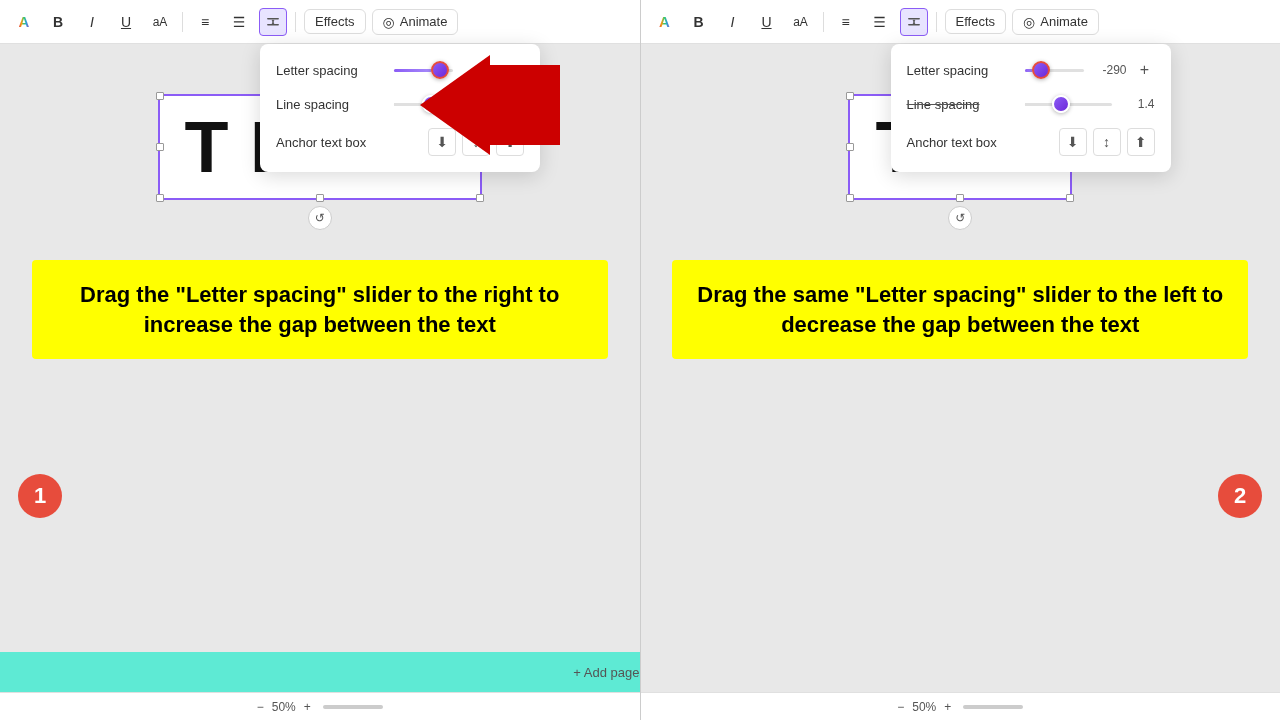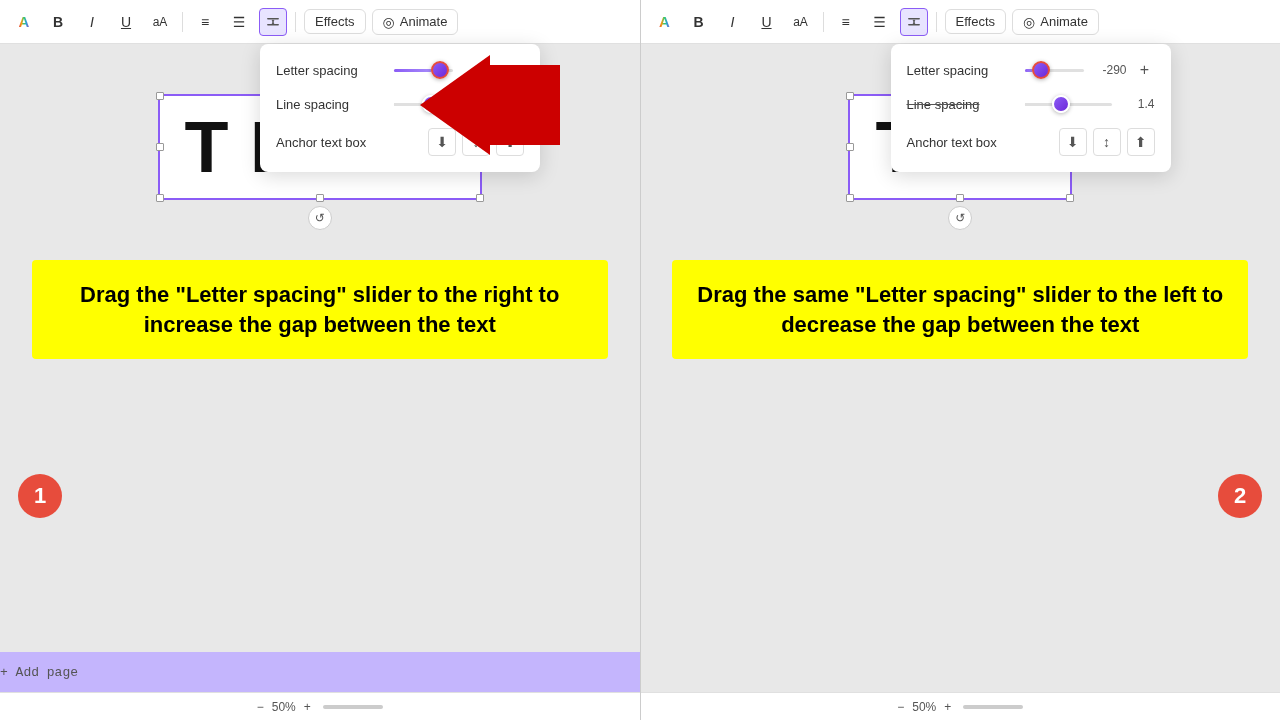--- a/index.html
+++ b/index.html
@@ -313,29 +313,28 @@
       font-size: 22px;
       font-weight: 800;
       display: flex;
       align-items: center;
       justify-content: center;
       position: absolute;
     }
 
     
     .add-page-bar {
-      background: #c4b5fd;
+      background: #5eead4;
       height: 40px;
       display: flex;
       align-items: center;
-      justify-content: flex-start;
+      justify-content: flex-end;
       cursor: pointer;
       font-size: 13px;
       color: #555;
-      font-family: Liberation Mono, monospace;
     }
 
     
     .bottom-bar {
       height: 28px;
       background: #fff;
       border-top: 1px solid #e0e0e0;
       display: flex;
       align-items: center;
       justify-content: center;

